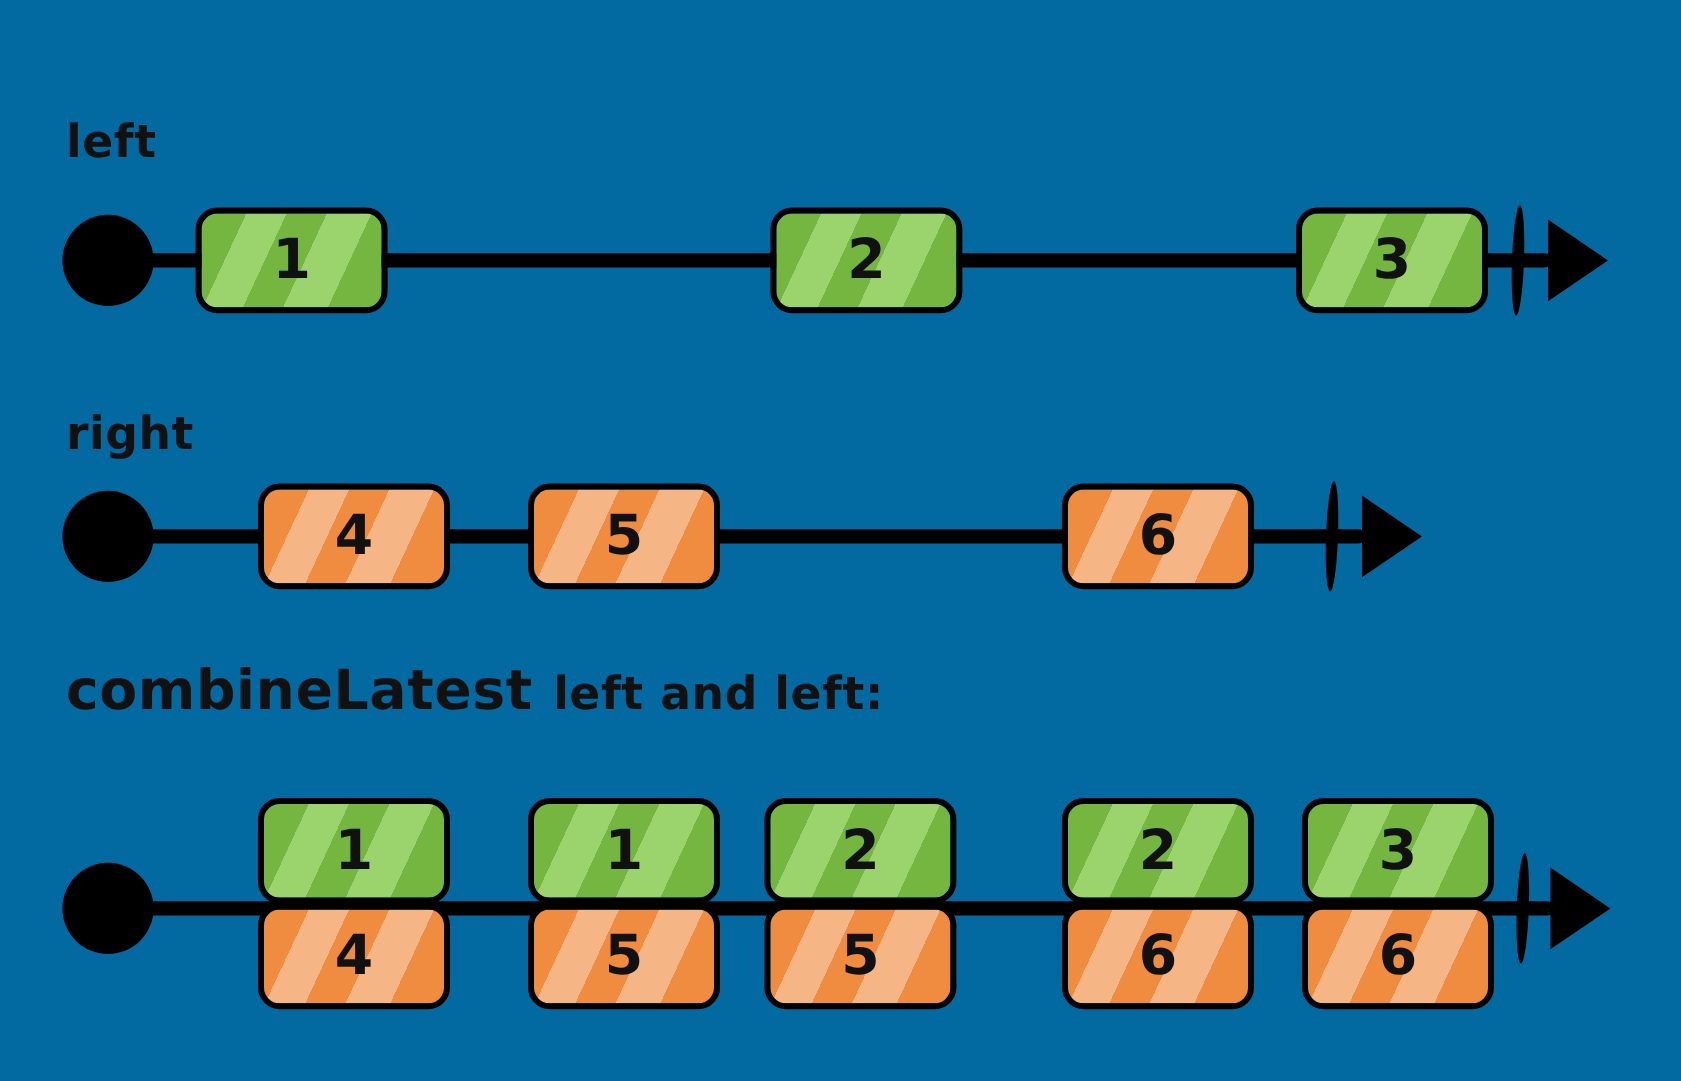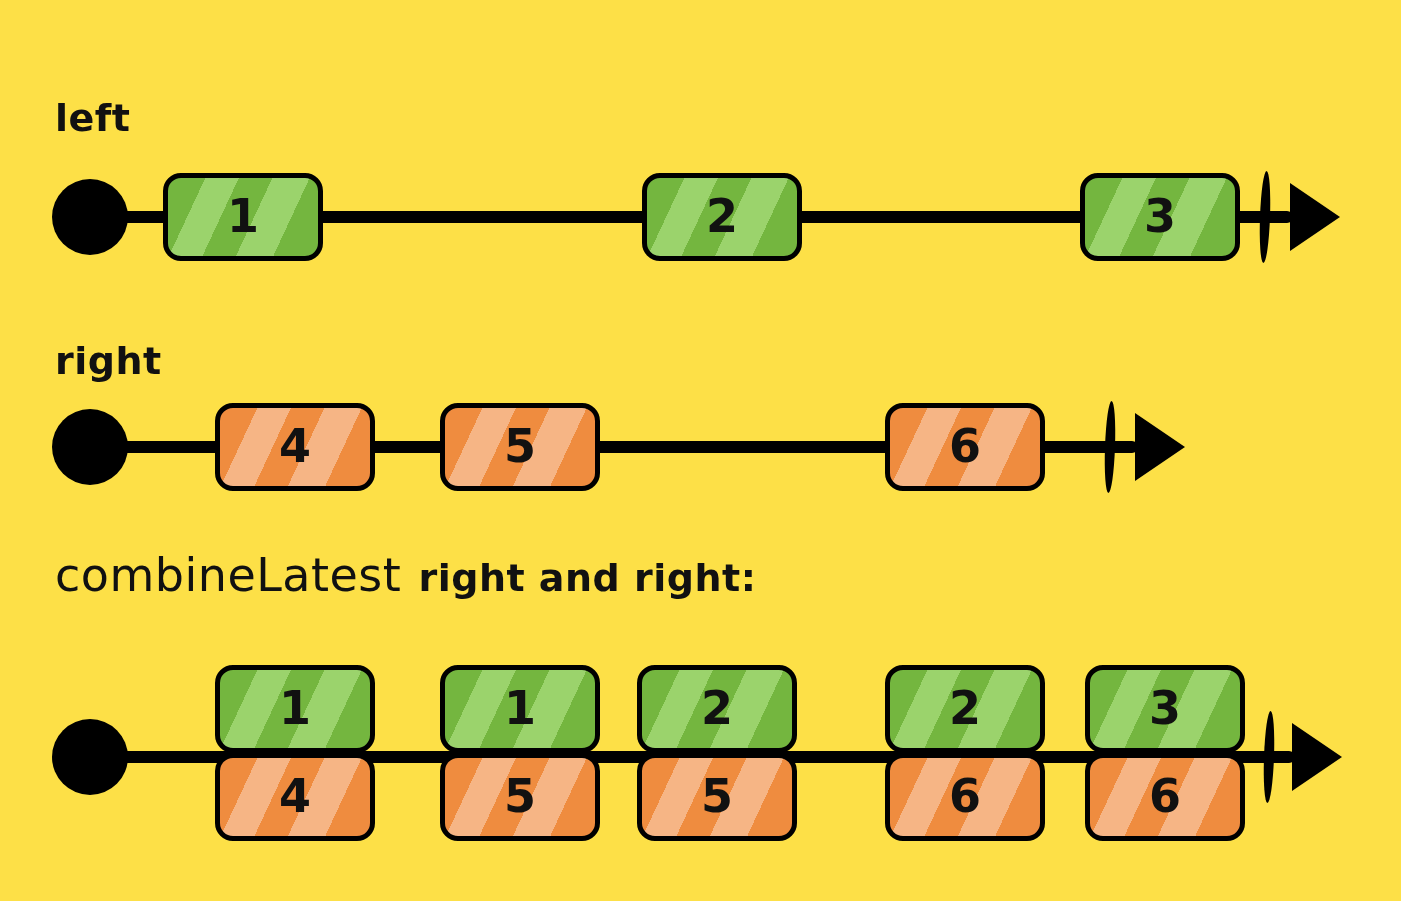--- a/index.html
+++ b/index.html
@@ -4,21 +4,21 @@
 <style>
   html, body {
     margin: 0;
     padding: 0;
     background: #ffffff;
   }
   #canvas {
     position: relative;
     width: 1401px;
     height: 901px;
-    background: #fde047;
+    background: #0369a1;
     overflow: hidden;
     font-family: "DejaVu Sans", "Liberation Sans", sans-serif;
     color: #111111;
   }
 
   
   .tl-line {
     position: absolute;
     height: 12px;
     background: #000000;
@@ -60,21 +60,21 @@
     letter-spacing: 0.5px;
     z-index: 4;
   }
   .combined-label {
     position: absolute;
     z-index: 4;
     white-space: nowrap;
   }
   .combined-label .op {
     font-size: 46px;
-    font-weight: 400;
+    font-weight: 700;
     letter-spacing: 0.5px;
   }
   .combined-label .rest {
     font-size: 38px;
     font-weight: 700;
     letter-spacing: 0.5px;
     margin-left: 12px;
   }
 
   
@@ -148,21 +148,21 @@
   </div>
   <div class="marble orange" style="left:440px; top:403px;">
     <span class="val">5</span>
   </div>
   <div class="marble orange" style="left:885px; top:403px;">
     <span class="val">6</span>
   </div>
 
   <div class="combined-label" style="left:55px; top:548px;">
     <span class="op">combineLatest</span>
-    <span class="rest">right and right:</span>
+    <span class="rest">left and left:</span>
   </div>
 
   <div class="tl-line" style="left:88px; top:751px; width:1207px;"></div>
   <div class="tl-start" style="left:52px; top:719px;"></div>
   <div class="tl-tick" style="left:1264px; top:711px;"></div>
   <div class="tl-arrow" style="left:1292px; top:723px;"></div>
 
   <div class="marble green" style="left:215px; top:665px;">
     <span class="val">1</span>
   </div>

